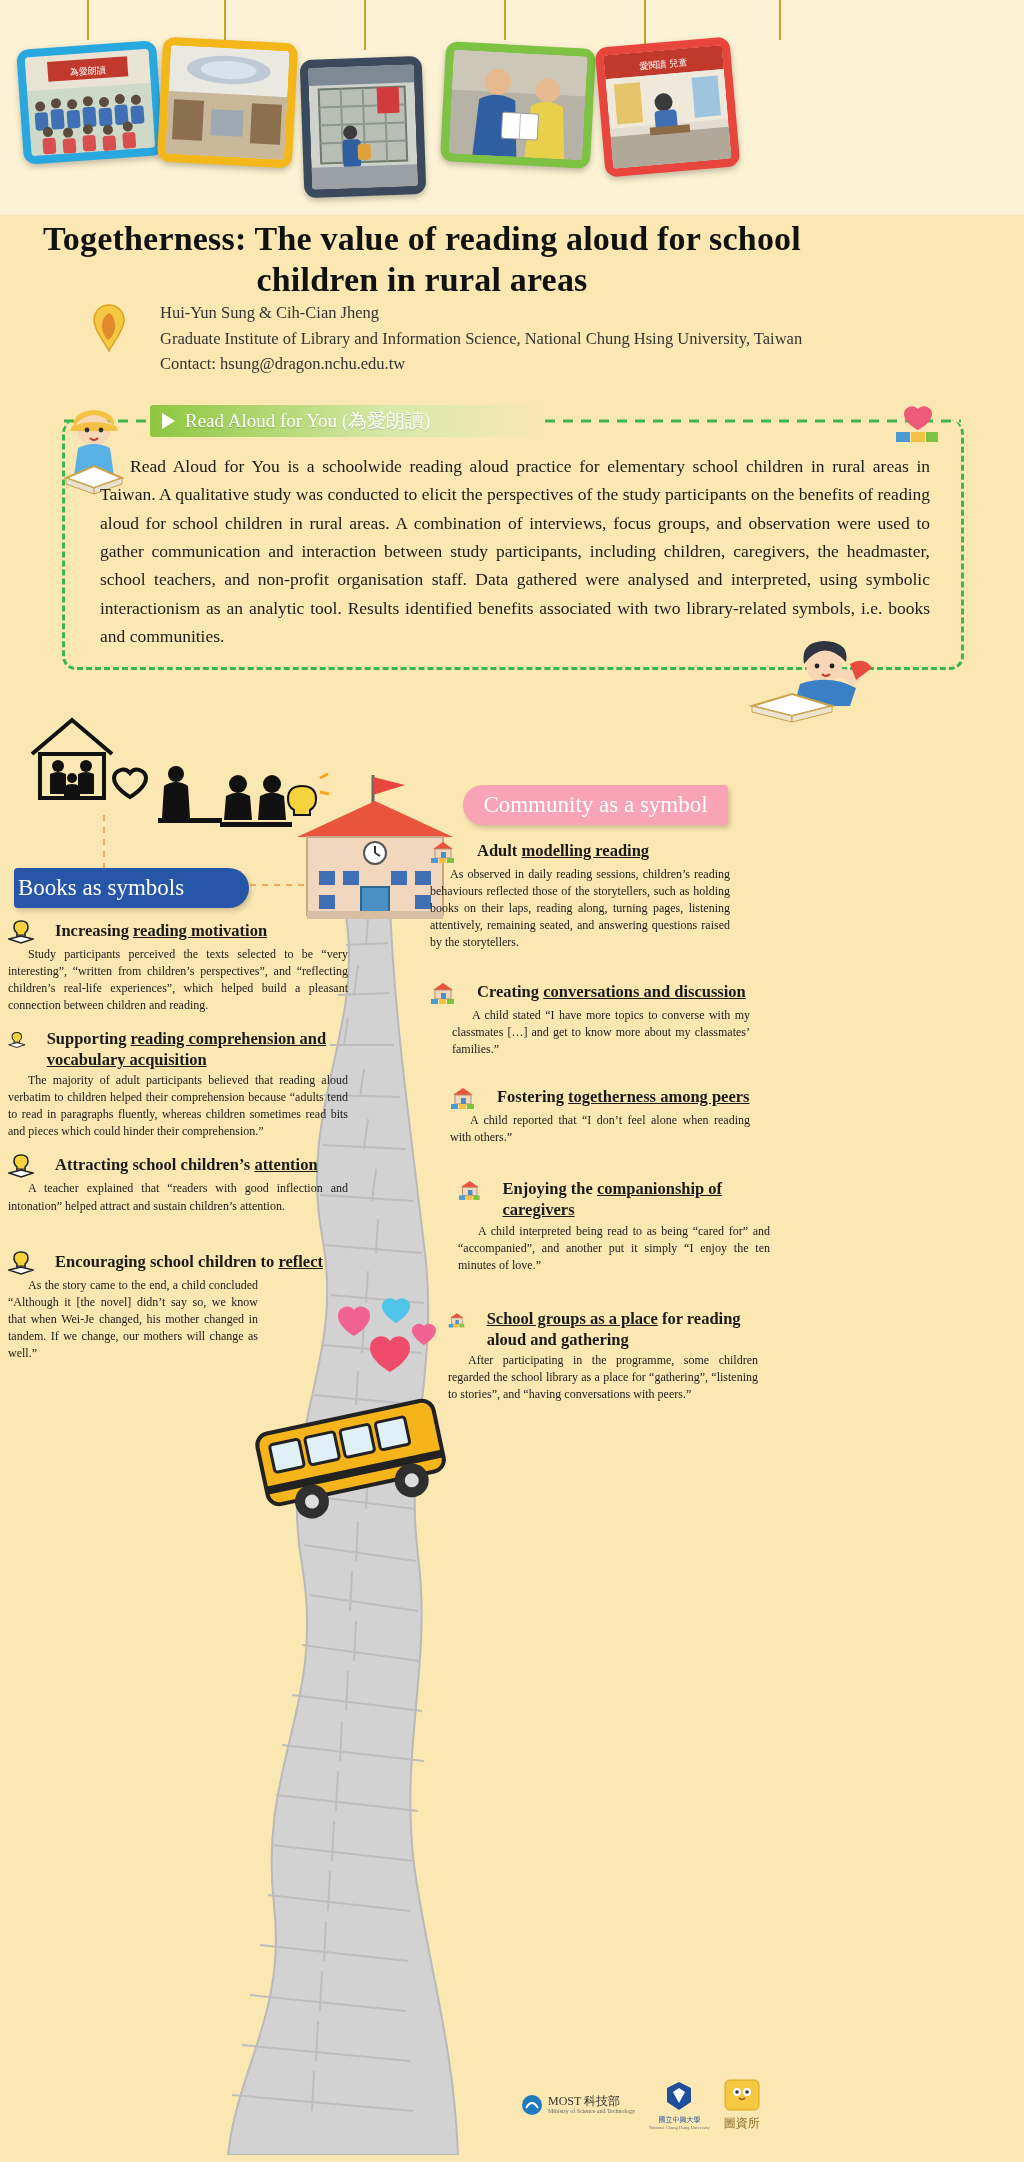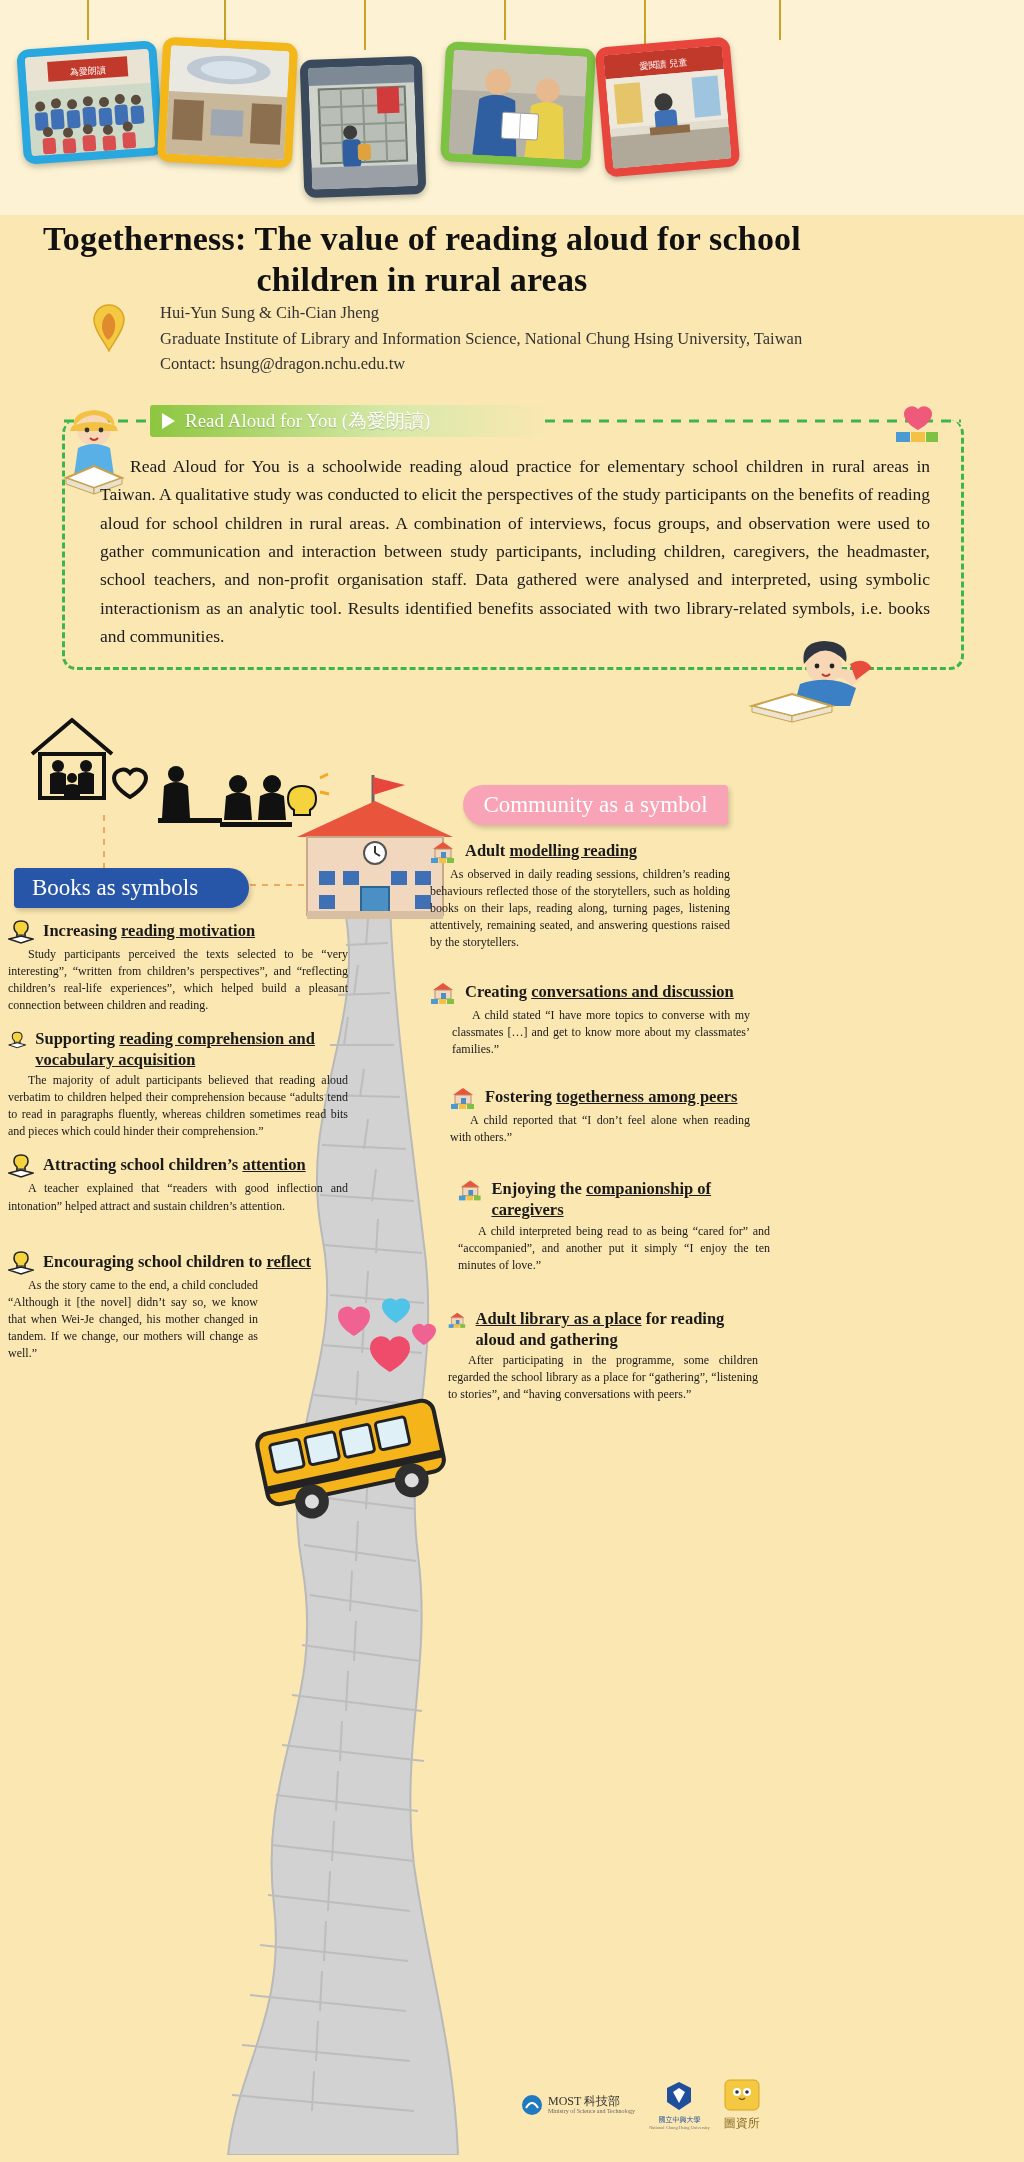--- a/index.html
+++ b/index.html
@@ -49,35 +49,35 @@
   }
   .abstract-text .indent { display:inline-block; width:30px; }
   
   .banner {
     position:absolute; color:#fff; font-size:23px;
     display:flex; align-items:center; justify-content:center;
     box-shadow:2px 3px 5px rgba(0,0,0,.18);
   }
   .banner-books {
     left:14px; top:868px; width:235px; height:40px;
-    background:#2756a8; border-radius:4px 22px 22px 4px; justify-content:flex-start; padding-left:18px;
+    background:#2756a8; border-radius:4px 22px 22px 4px; justify-content:flex-start; padding-left:4px;
   }
   .banner-community {
     left:463px; top:785px; width:265px; height:40px;
     background:#f9a3b6; border-radius:22px 4px 4px 22px; justify-content:center;
   }
   .col-left { position:absolute; left:8px; top:920px; width:340px; }
   .col-right { position:absolute; left:430px; top:840px; width:310px; }
   .item { margin-bottom:14px; position:relative; }
   .item-head { font-weight:bold; font-size:16.5px; line-height:1.28; }
   .item-head u { text-decoration:underline; }
   .item-body { font-size:12px; line-height:1.42; text-align:justify; margin-top:2px; }
   .item-body .indent { display:inline-block; width:20px; }
   .ico { display:inline-block; vertical-align:-4px; margin-right:5px; }
-  .head-row { display:flex; align-items:flex-start; gap:4px; }
+  .head-row { display:flex; align-items:flex-start; gap:16px; }
   
   .road { position:absolute; left:218px; top:905px; width:250px; height:1250px; }
   
   .logos { position:absolute; left:520px; top:2075px; width:240px; height:60px; display:flex; align-items:center; gap:14px; }
   .logo-most { font-size:11px; color:#333; line-height:1.1; }
   
   .deco { position:absolute; }
 </style>
 </head>
 <body>
@@ -541,21 +541,21 @@
     <div class="head-row">
       <svg class="ico" width="26" height="24" viewBox="0 0 26 24">
         <path d="M3 9 L13 2 L23 9 Z" fill="#e8543c"></path>
         <rect x="5" y="9" width="16" height="9" fill="#f0d7bd" stroke="#b58f6a"></rect>
         <rect x="11" y="12" width="5" height="6" fill="#4a90c4"></rect>
         <rect x="1" y="18" width="7" height="5" fill="#4a9ad4"></rect>
         <rect x="9" y="18" width="7" height="5" fill="#f3c244"></rect>
         <rect x="17" y="18" width="7" height="5" fill="#7dc242"></rect>
       </svg>
       <div class="item-head">
-        <u>Adult library as a place</u><span> for reading aloud and gathering</span>
+        <u>School groups as a place</u><span> for reading aloud and gathering</span>
       </div>
     </div>
     <div class="item-body"><span class="indent"></span><span>After participating in the programme, some children regarded the school library as a place for “gathering”, “listening to stories”, and “having conversations with peers.”</span></div>
   </div>
 
 </div>
 
 <div class="logos">
   <div style="display:flex;align-items:center;gap:4px;">
     <svg width="24" height="24" viewBox="0 0 24 24">

